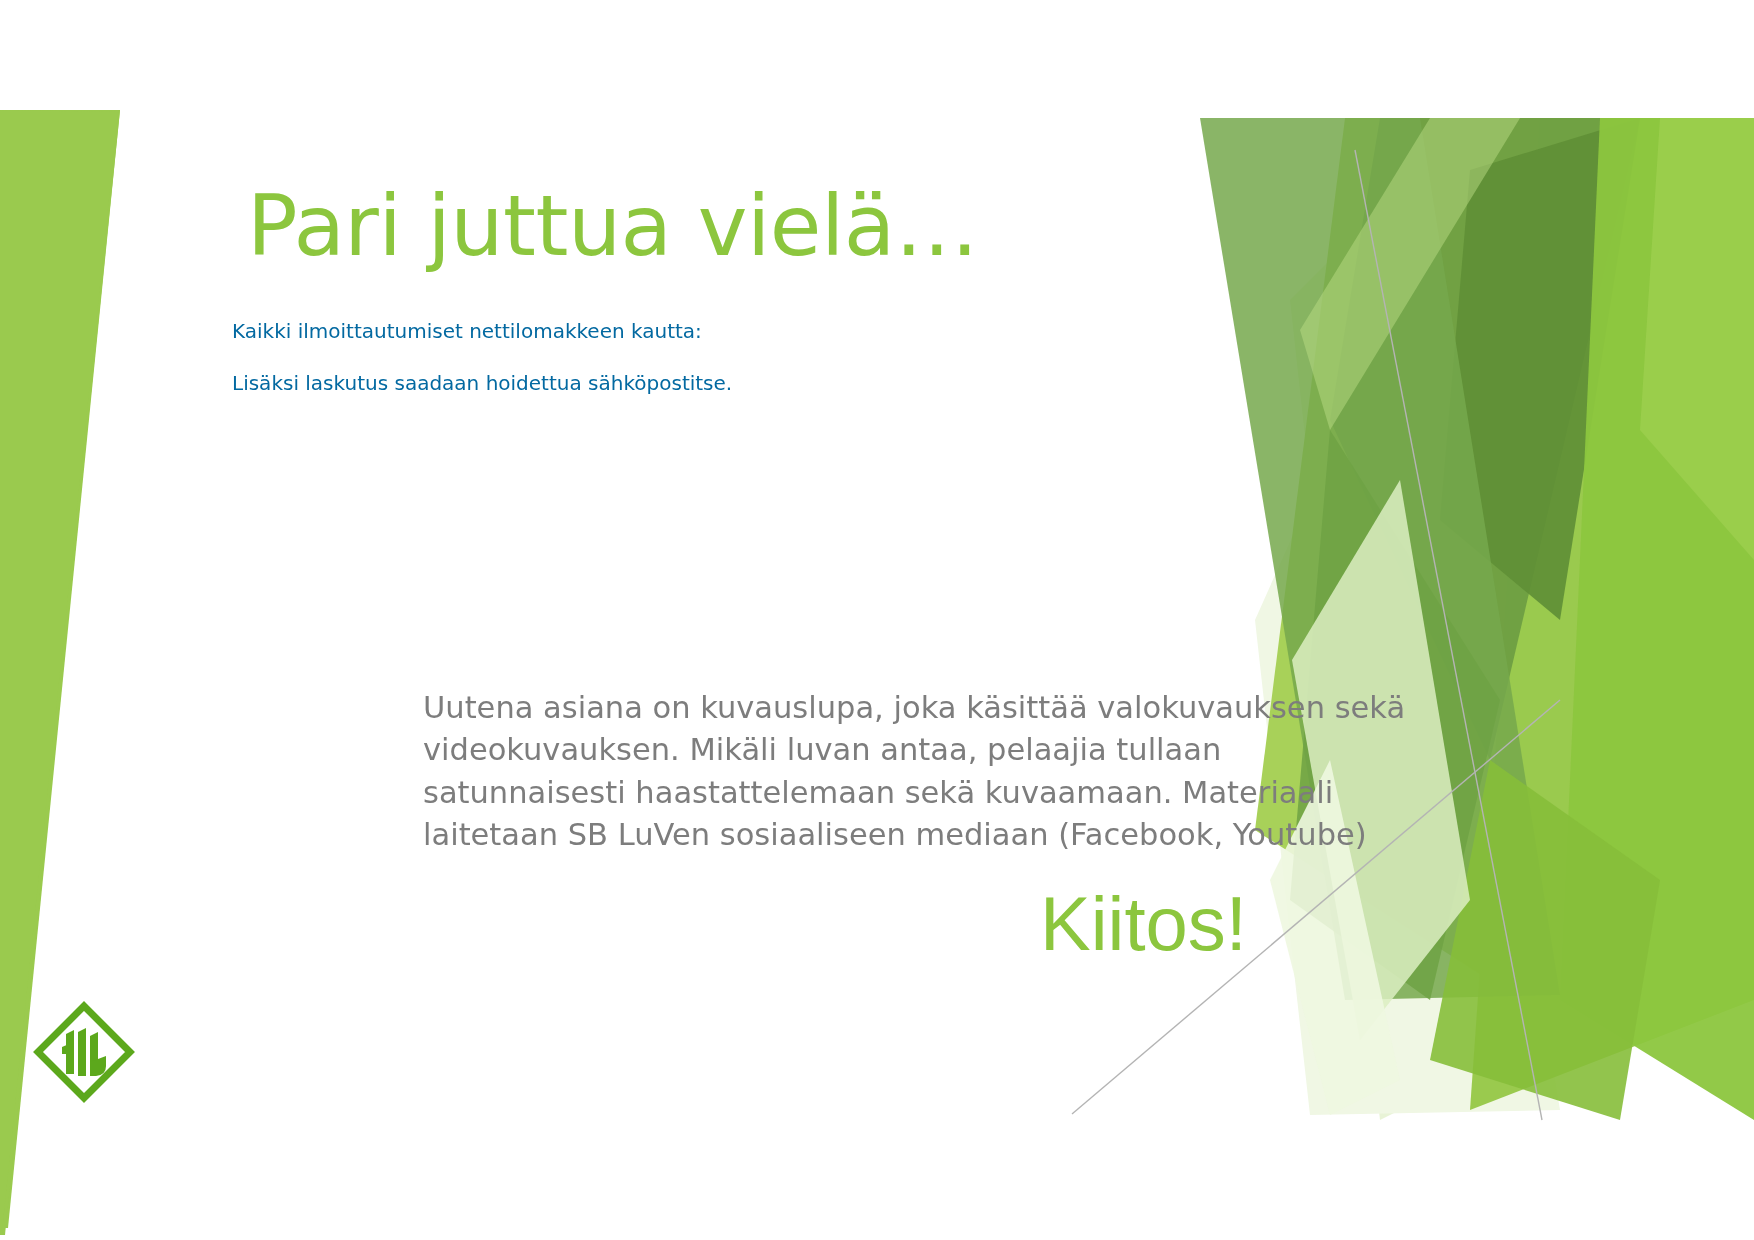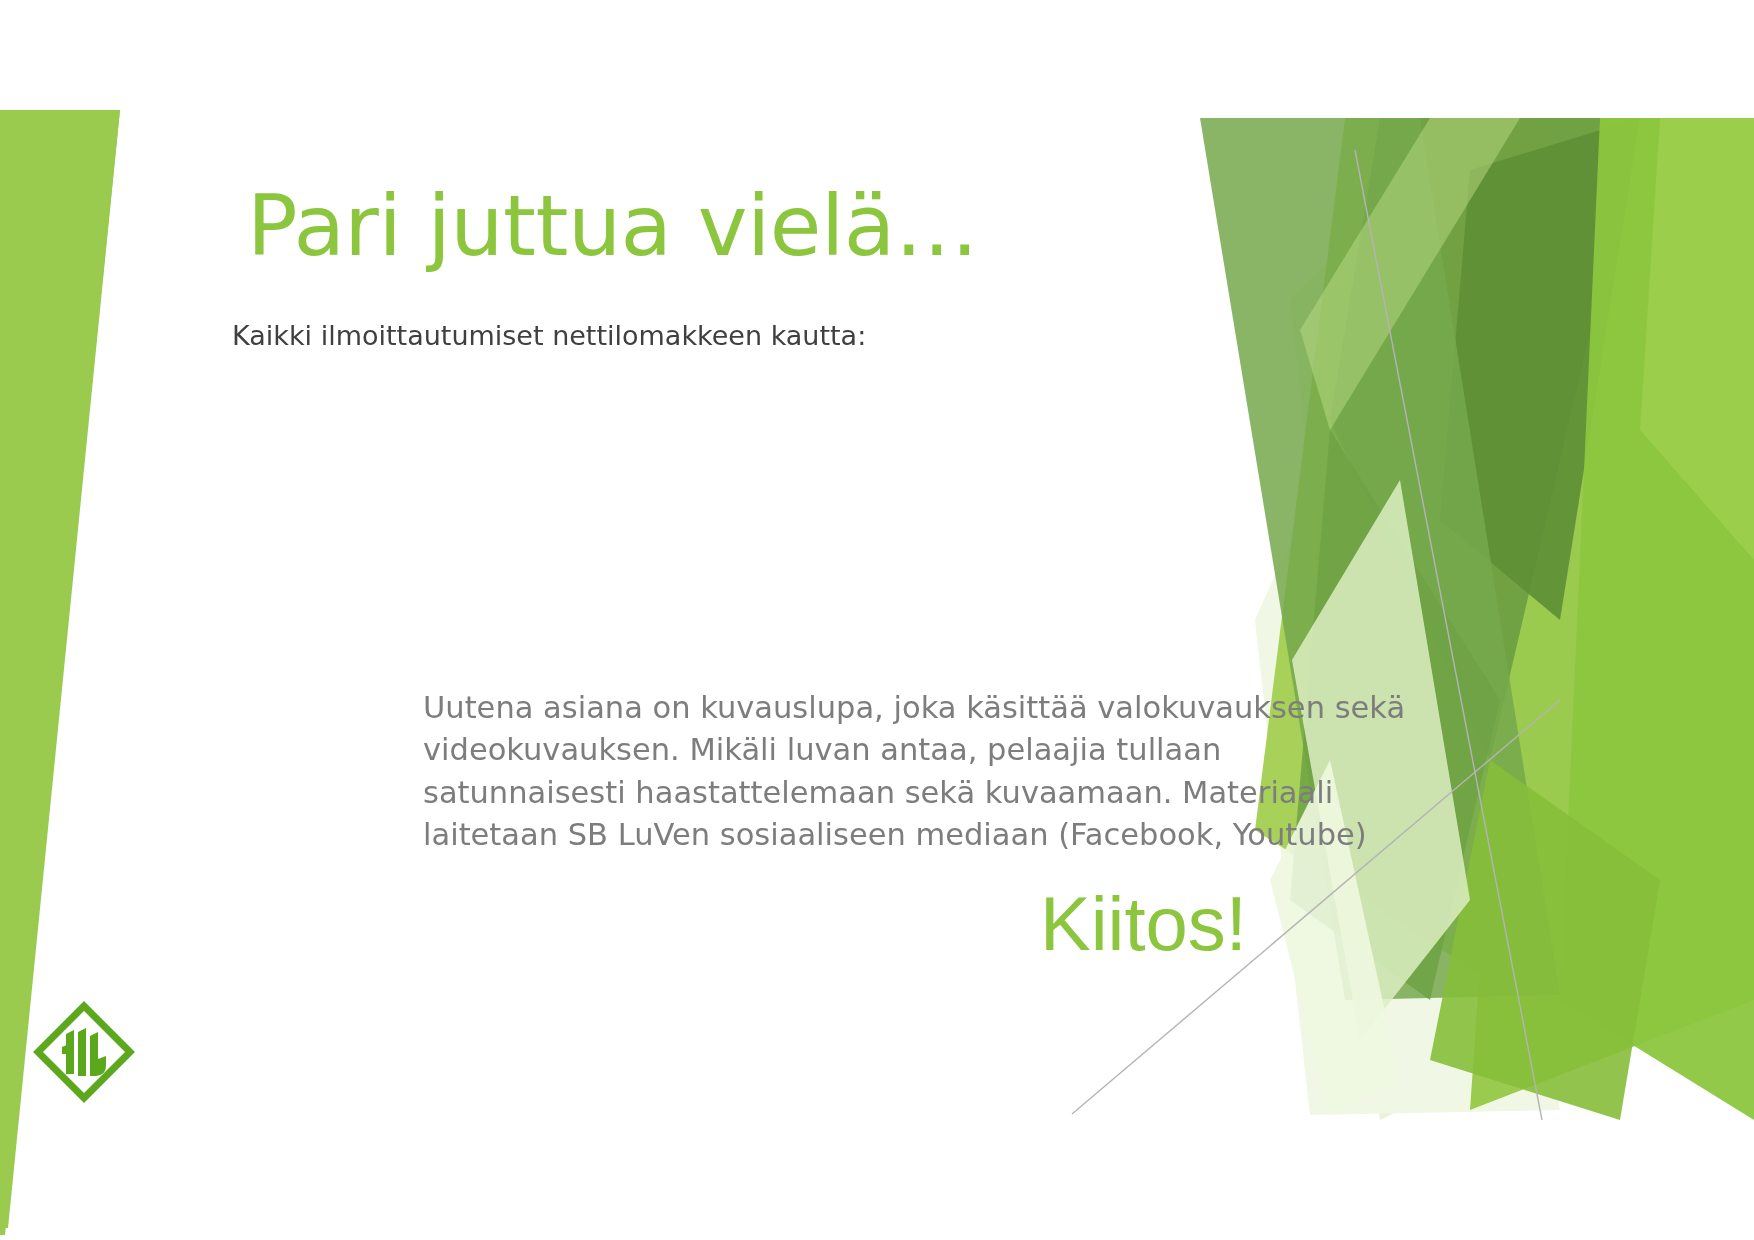--- a/index.html
+++ b/index.html
@@ -55,22 +55,22 @@
     margin-left: 15px;
   }
 
   .body-block {
     position: absolute;
     left: 232px;
     top: 318px;
     width: 900px;
   }
   .body-para {
-    color: #404040;
-    font-size: 27px;
+    color: #0369a1;
+    font-size: 20px;
     line-height: 1.32;
     margin: 0 0 26px 0;
     font-family: "DejaVu Sans", sans-serif;
   }
 
   .note-block {
     position: absolute;
     left: 419px;
     top: 683px;
     width: 1000px;
@@ -140,20 +140,21 @@
       </g>
     </svg>
   </div>
 
   <div class="content">
 
     <div class="title">Pari juttua vielä…</div>
 
     <div class="body-block">
       <p class="body-para">Kaikki ilmoittautumiset nettilomakkeen kautta:</p>
+      <p class="body-para">Lisäksi laskutus saadaan hoidettua sähköpostitse.</p>
     </div>
 
     <div class="note-block">
       <p class="note-para">Uutena asiana on kuvauslupa, joka käsittää valokuvauksen sekä videokuvauksen. Mikäli luvan antaa, pelaajia tullaan satunnaisesti haastattelemaan sekä kuvaamaan. Materiaali laitetaan SB LuVen sosiaaliseen mediaan (Facebook, Youtube)</p>
     </div>
 
     <div class="thanks">Kiitos!</div>
 
     <div class="logo">
       <svg viewBox="0 0 104 104" xmlns="http://www.w3.org/2000/svg">

